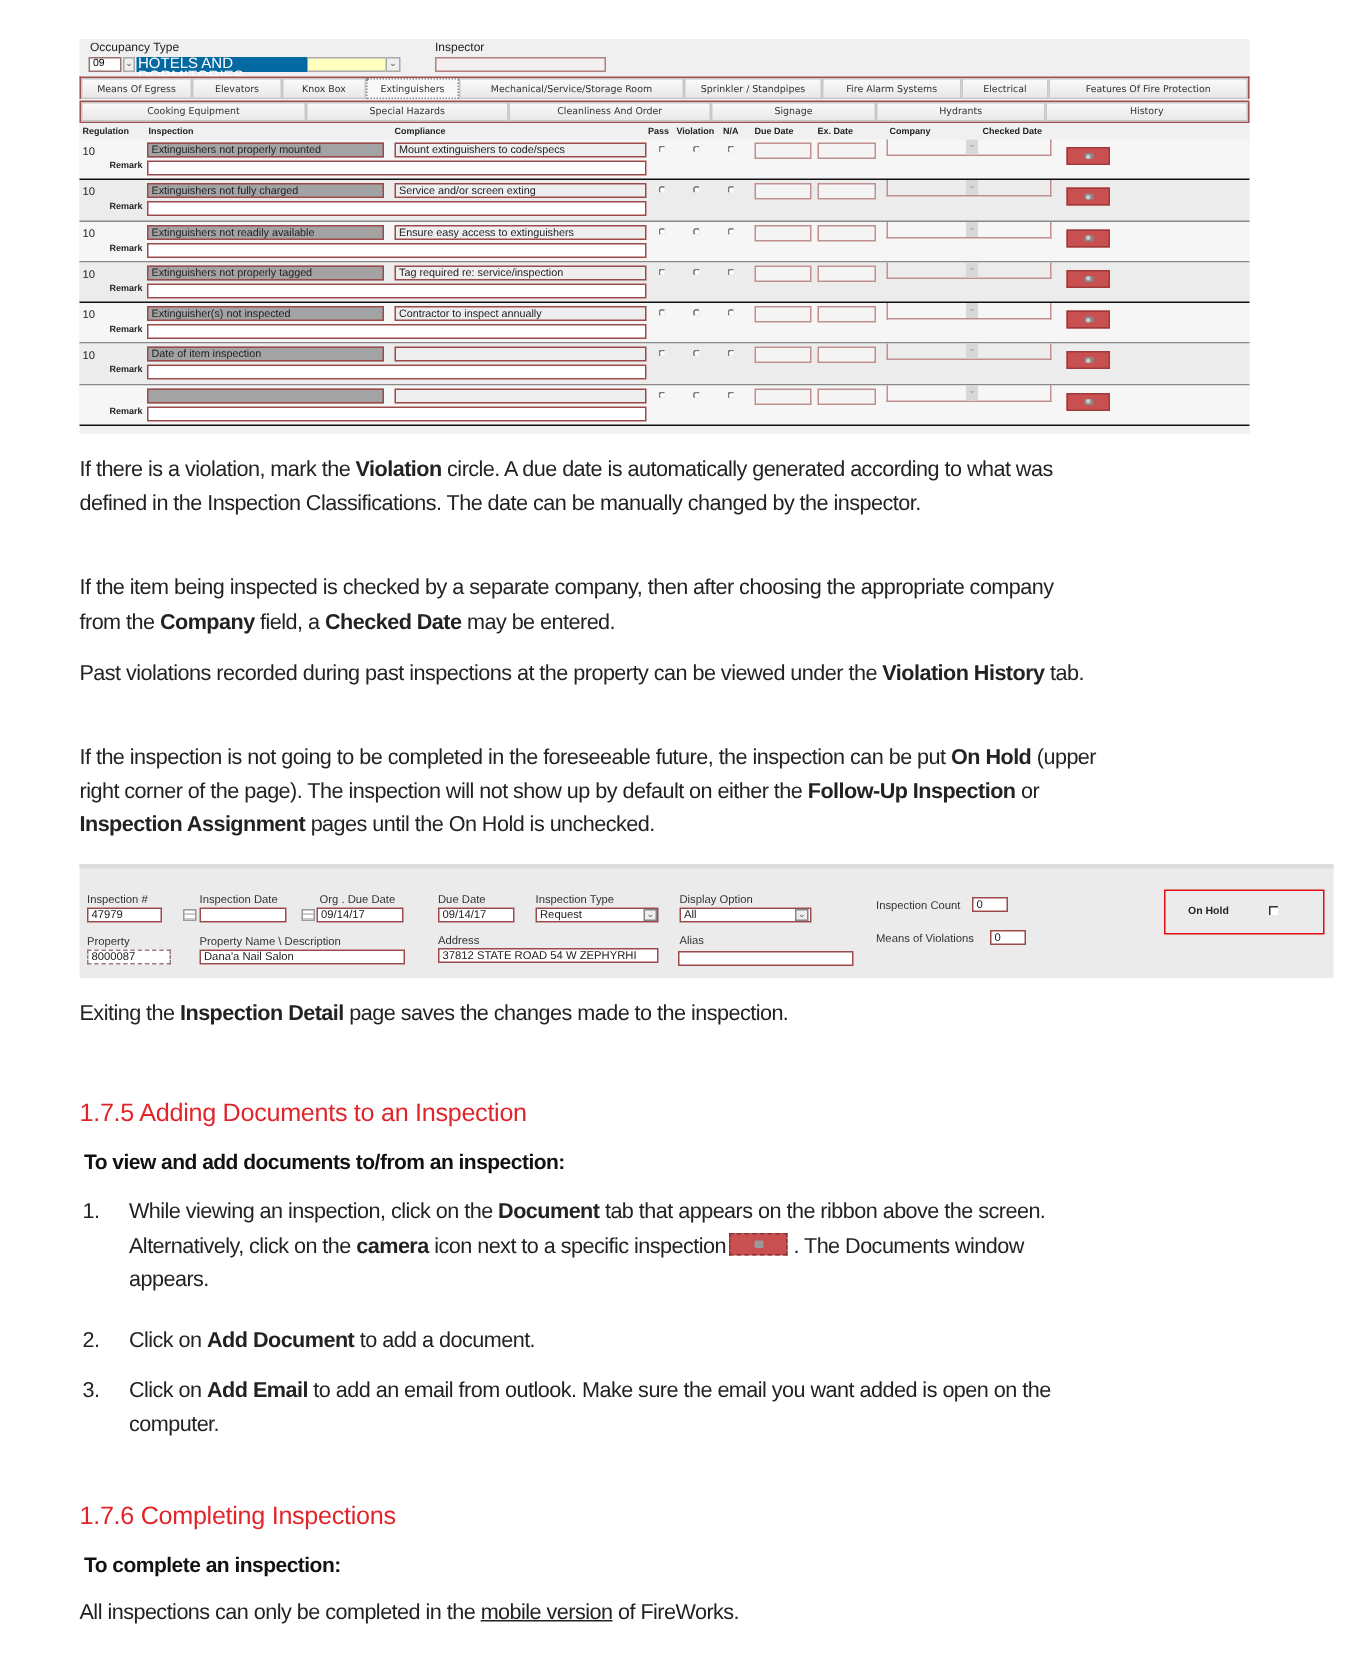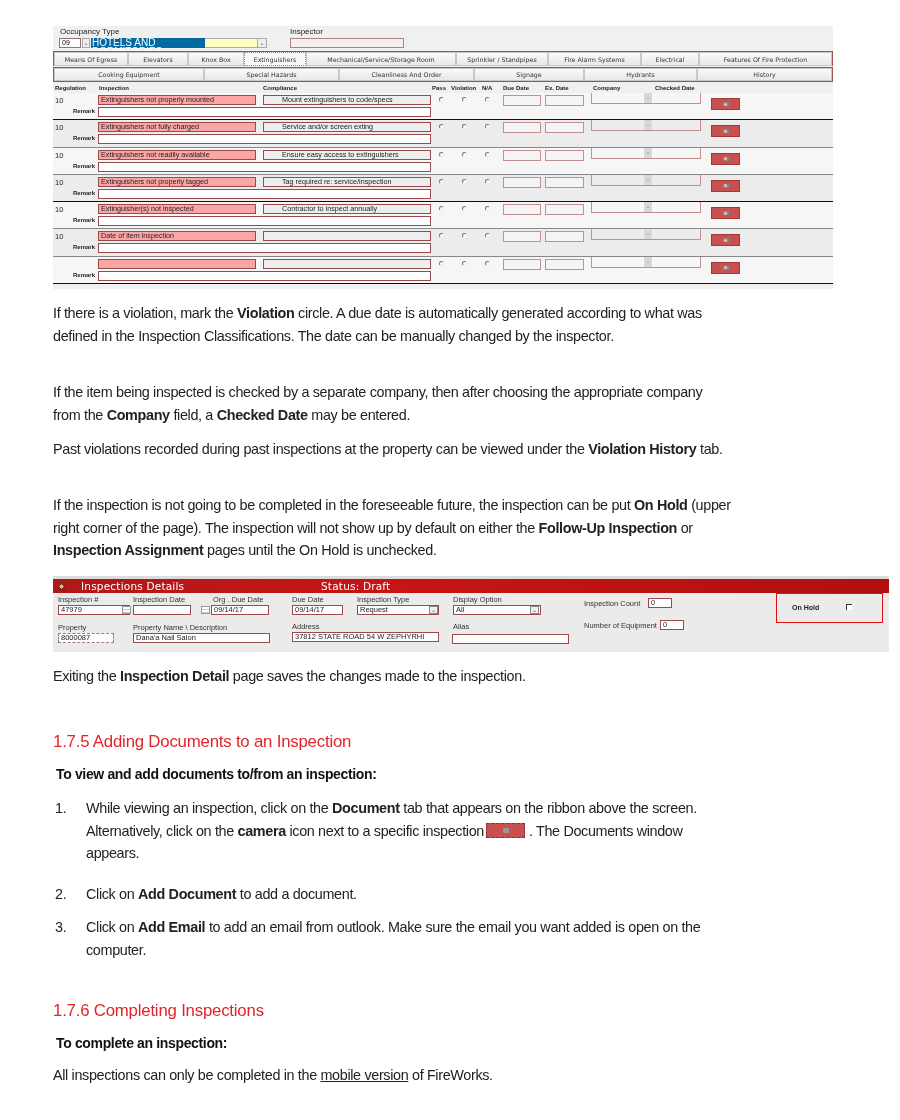--- a/index.html
+++ b/index.html
@@ -24,22 +24,22 @@
   .tab.active { background: #f8f8f8; border: 1px dotted #888; }
 
   .col-head { position: absolute; top: 59px; font-size: 6px; font-weight: bold; color: #222; }
 
   .rows { position: absolute; left: 0; top: 67px; width: 780px; }
   .row { position: relative; height: 27.3px; border-bottom: 1px solid #888; }
   .row:nth-child(odd) { background: #f6f6f6; }
   .row:nth-child(even) { background: #ececec; }
   .row.heavy { border-bottom: 1.5px solid #111; }
   .row .reg { position: absolute; left: 2px; top: 3px; font-size: 7.5px; color:#222; }
-  .row .insp { position: absolute; left: 45px; top: 2px; width: 158px; height: 10px; background: #fca5a5; border: 1px solid #9a4a4a; font-size: 7.2px; line-height: 8px; padding-left: 2px; color:#222; white-space: nowrap; overflow: hidden; }
-  .row .comp { position: absolute; left: 210px; top: 2px; width: 168px; height: 10px; background: #eee; border: 1px solid #9a4a4a; font-size: 7.2px; line-height: 8px; padding-left: 18px; color:#222; white-space: nowrap; overflow: hidden; }
+  .row .insp { position: absolute; left: 45px; top: 2px; width: 158px; height: 10px; background: #a3a3a3; border: 1px solid #9a4a4a; font-size: 7.2px; line-height: 8px; padding-left: 2px; color:#222; white-space: nowrap; overflow: hidden; }
+  .row .comp { position: absolute; left: 210px; top: 2px; width: 168px; height: 10px; background: #eee; border: 1px solid #9a4a4a; font-size: 7.2px; line-height: 8px; padding-left: 2px; color:#222; white-space: nowrap; overflow: hidden; }
   .row .remark-lbl { position: absolute; left: 20px; top: 15px; font-size: 6px; font-weight: bold; color:#222; }
   .row .remark { position: absolute; left: 45px; top: 14px; width: 333px; height: 10px; background: #fff; border: 1px solid #9a4a4a; }
   .row .radio { position: absolute; top: 4px; width: 5px; height: 5px; border-radius: 50%; border: 1px solid #777; border-right-color: #eee; border-bottom-color:#eee; background:#fff; }
   .row .due { position: absolute; left: 450px; top: 2px; width: 38px; height: 11px; background: #f4f4f4; border: 1px solid #c09090; }
   .row .exd { position: absolute; left: 492px; top: 2px; width: 39px; height: 11px; background: #f4f4f4; border: 1px solid #c09090; }
   .row .company { position: absolute; left: 538px; top: 0px; width: 110px; height: 11px; border: 1px solid #c09090; border-top:none; background: transparent; }
   .row .company-arrow { position: absolute; left: 591px; top: 0px; width: 8px; height: 10px; background: #d8d8d8; font-size: 6px; line-height: 9px; text-align:center; color:#999; }
   .row .cam { position: absolute; left: 658px; top: 5px; width: 29px; height: 12px; background: #c85050; border: 1px solid #a03a3a; display:flex; align-items:center; justify-content:center; cursor:pointer; }
   .cam-dot { width: 6px; height: 4px; background: #888; border-radius: 1px; position: relative; }
   .cam-dot::after { content:""; position:absolute; left:1.5px; top:0.5px; width:3px; height:3px; border-radius:50%; background:#ccc; }
@@ -260,28 +260,23 @@
 <p class="doc p1"><span>If there is a violation, mark the </span><b>Violation</b><span> circle. A due date is automatically generated according to what was defined in the Inspection Classifications. The date can be manually changed by the inspector.</span></p>
 
 <p class="doc p2"><span>If the item being inspected is checked by a separate company, then after choosing the appropriate company from the </span><b>Company</b><span> field, a </span><b>Checked Date</b><span> may be entered.</span></p>
 
 <p class="doc p3"><span>Past violations recorded during past inspections at the property can be viewed under the </span><b>Violation History</b><span> tab.</span></p>
 
 <p class="doc p4"><span>If the inspection is not going to be completed in the foreseeable future, the inspection can be put </span><b>On Hold</b><span> (upper right corner of the page). The inspection will not show up by default on either the </span><b>Follow-Up Inspection</b><span> or </span><b>Inspection Assignment</b><span> pages until the On Hold is unchecked.</span></p>
 
 <div class="details">
   <div class="det-top"></div>
-  <div class="det-bar">
-    <div class="det-logo"></div>
-    <div class="det-title">Inspections Details</div>
-    <div class="det-status">Status: Draft</div>
-  </div>
 
   <div class="f-lbl" style="left:5px;top:19px">Inspection #</div>
-  <div class="f-box" style="left:5px;top:29px;width:72px">47979</div>
+  <div class="f-box" style="left:5px;top:29px;width:50px">47979</div>
 
   <div class="cal" style="left:69px;top:30px"></div>
   <div class="f-lbl" style="left:80px;top:19px">Inspection Date</div>
   <div class="f-box" style="left:80px;top:29px;width:58px"></div>
 
   <div class="cal" style="left:148px;top:30px"></div>
   <div class="f-lbl" style="left:160px;top:19px">Org . Due Date</div>
   <div class="f-box" style="left:158px;top:29px;width:58px">09/14/17</div>
 
   <div class="f-lbl" style="left:239px;top:19px">Due Date</div>
@@ -291,21 +286,21 @@
   <div class="f-box" style="left:304px;top:29px;width:82px">Request</div>
   <div class="sel-arrow" style="left:376px;top:30px">⌄</div>
 
   <div class="f-lbl" style="left:400px;top:19px">Display Option</div>
   <div class="f-box" style="left:400px;top:29px;width:88px">All</div>
   <div class="sel-arrow" style="left:477px;top:30px">⌄</div>
 
   <div class="f-lbl" style="left:531px;top:23px">Inspection Count</div>
   <div class="f-box" style="left:595px;top:22px;width:24px">0</div>
 
-  <div class="f-lbl" style="left:531px;top:45px">Number of Equipment</div>
+  <div class="f-lbl" style="left:531px;top:45px">Means of Violations</div>
   <div class="f-box" style="left:607px;top:44px;width:24px">0</div>
 
   <div class="onhold-box">
     <div class="onhold-lbl">On Hold</div>
     <div class="onhold-chk"></div>
   </div>
 
   <div class="f-lbl" style="left:5px;top:47px">Property</div>
   <div class="f-box dashed" style="left:5px;top:57px;width:56px">8000087</div>
 

